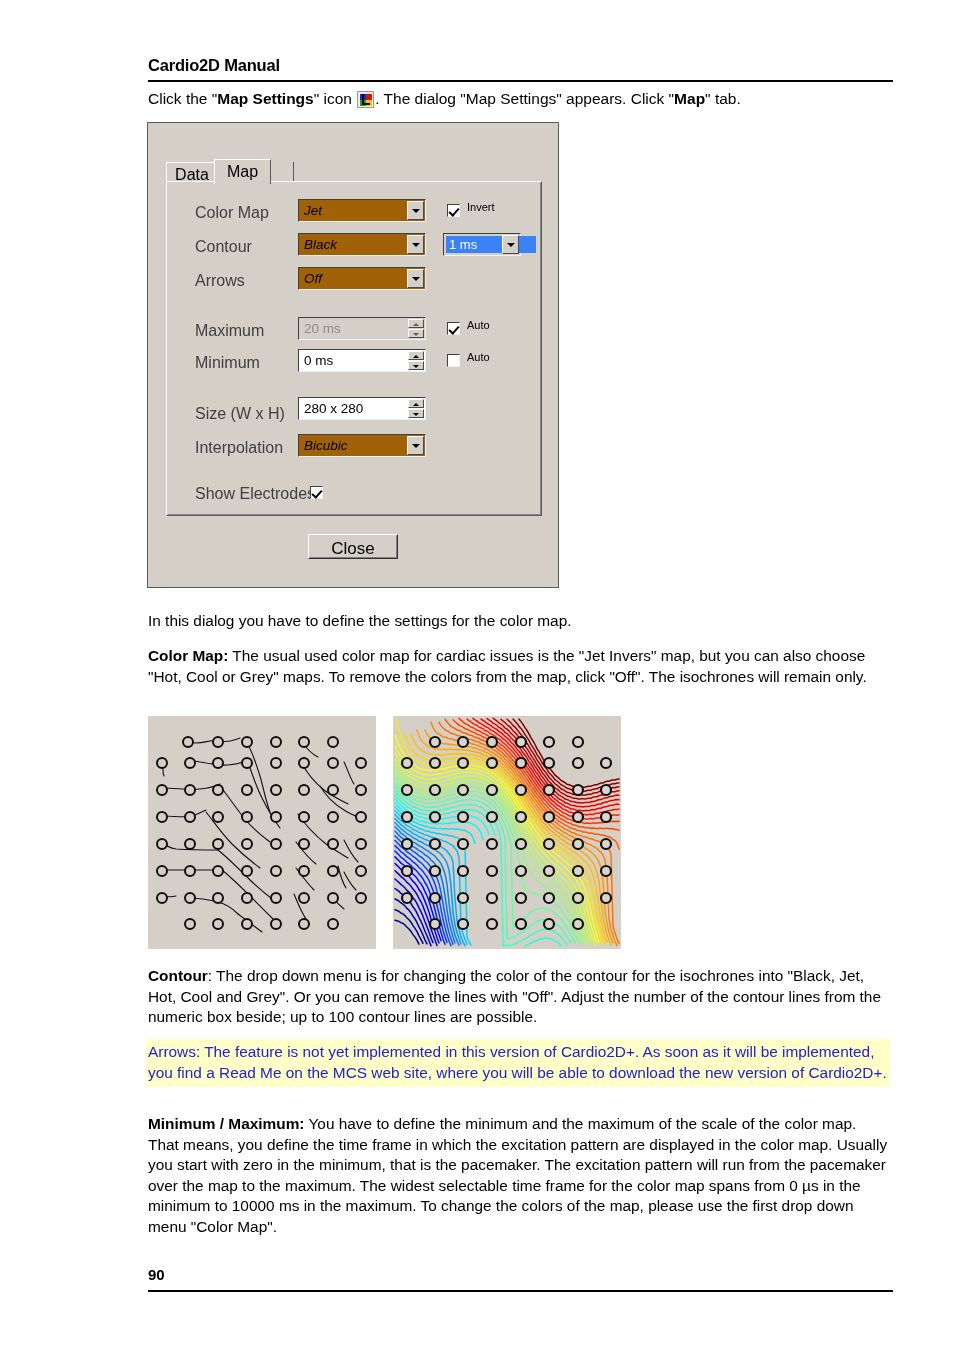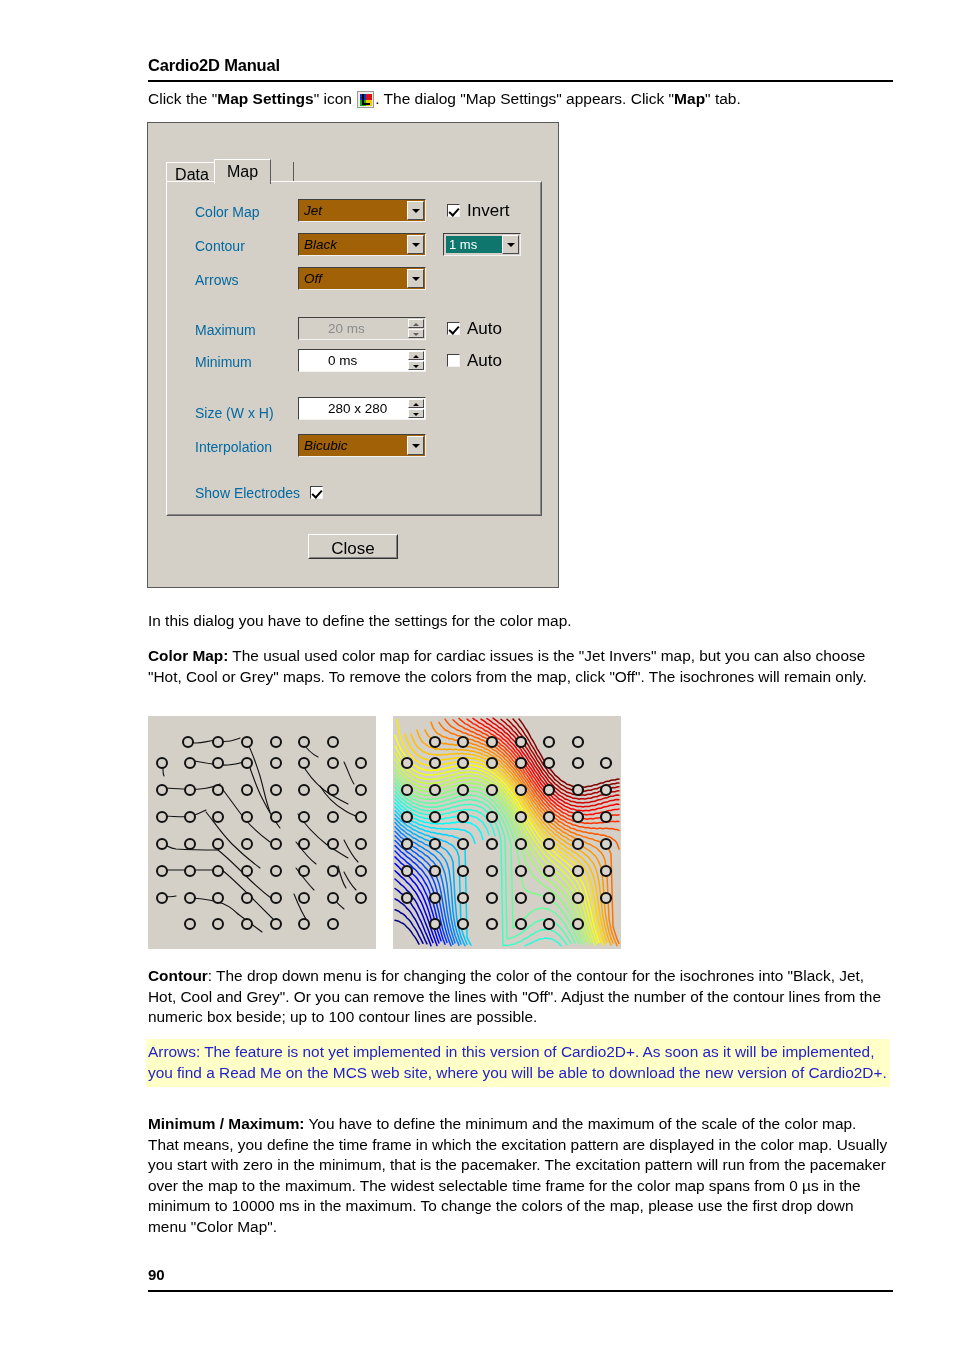--- a/index.html
+++ b/index.html
@@ -44,59 +44,59 @@
   .tab .tl{position:absolute;left:0;right:0;top:3px;text-align:center;}
   .tab.inactive{left:0;width:52px;}
   .tab.active{left:48px;width:57px;top:0;height:25px;z-index:4;background:#d4d0c8;}
   .tabstub{position:absolute;left:127px;top:3px;width:1px;height:22px;background:#5a5a5a;}
 
   
   .panel{position:absolute;left:18px;top:58px;width:376px;height:335px;
     border:1px solid #fff;border-right-color:#5a5a5a;border-bottom-color:#5a5a5a;box-sizing:border-box;background:#d4d0c8;}
   .panel-inner{position:absolute;left:0;top:0;right:0;bottom:0;border:1px solid #888;border-left-color:#d4d0c8;border-top-color:#d4d0c8;}
 
-  .lbl{position:absolute;font-size:14px;color:#0369a1;white-space:nowrap;}
+  .lbl{position:absolute;font-size:16px;color:#404040;white-space:nowrap;}
 
   
   .combo{position:absolute;height:23px;background:#a16207;box-sizing:border-box;
     border:1px solid #404040;border-right-color:#f2f2f2;border-bottom-color:#f2f2f2;font-style:italic;}
   .combo .ctext{position:absolute;left:5px;top:3px;font-size:13.5px;color:#000;}
   .combo .cbtn{position:absolute;right:1px;top:1px;width:17px;height:19px;background:#d4d0c8;
     border:1px solid #fff;border-right-color:#4a4a4a;border-bottom-color:#4a4a4a;box-sizing:border-box;}
   .caret{position:absolute;left:4px;top:7px;width:0;height:0;border-left:4px solid transparent;border-right:4px solid transparent;border-top:4px solid #000;}
 
   
   .spin{position:absolute;height:23px;background:#fff;box-sizing:border-box;
     border:1px solid #404040;border-right-color:#f2f2f2;border-bottom-color:#f2f2f2;}
   .spin.disabled{background:#d4d0c8;}
-  .spin .stext{position:absolute;left:5px;top:3px;font-size:13.5px;color:#000;margin-left:24px;}
+  .spin .stext{position:absolute;left:5px;top:3px;font-size:13.5px;color:#000;}
   .spin.disabled .stext{color:#8b8b8b;}
   .spin .sbtns{position:absolute;right:1px;top:1px;width:16px;height:19px;}
   .sbtn{position:absolute;left:0;width:16px;height:9px;background:#d4d0c8;box-sizing:border-box;
     border:1px solid #fff;border-right-color:#4a4a4a;border-bottom-color:#4a4a4a;}
   .sbtn.up{top:0;} .sbtn.dn{top:10px;}
   .sbtn .ar{position:absolute;left:4px;top:3px;width:0;height:0;border-left:3px solid transparent;border-right:3px solid transparent;}
   .sbtn.up .ar{border-bottom:3px solid #000;}
   .sbtn.dn .ar{border-top:3px solid #000;}
   .spin.disabled .sbtn .ar{opacity:.55;}
 
   
   .selfield{position:absolute;height:23px;background:#d4d0c8;box-sizing:border-box;
     border:1px solid #404040;border-right-color:#f2f2f2;border-bottom-color:#f2f2f2;}
-  .selfield .hl{position:absolute;left:2px;top:2px;width:56px;height:17px;background:#0f766e;}
+  .selfield .hl{position:absolute;left:2px;top:2px;width:56px;height:17px;background:#3b82f6;padding-left:34px;}
   .selfield .hl span{position:absolute;left:3px;top:1px;color:#fff;font-size:13px;}
   .selfield .dbtn{position:absolute;right:1px;top:1px;width:17px;height:19px;background:#d4d0c8;
     border:1px solid #fff;border-right-color:#4a4a4a;border-bottom-color:#4a4a4a;box-sizing:border-box;}
 
   
   .cbx{position:absolute;width:13px;height:13px;background:#fff;box-sizing:border-box;
     border:1px solid #404040;border-right-color:#f2f2f2;border-bottom-color:#f2f2f2;}
   .cbx.checked::after{content:"";position:absolute;left:3px;top:1px;width:4px;height:8px;
     border:solid #000;border-width:0 2px 2px 0;transform:rotate(42deg);}
-  .cbxlbl{position:absolute;font-size:17px;}
+  .cbxlbl{position:absolute;font-size:11px;}
 
   
   .btn{position:absolute;background:#d4d0c8;box-sizing:border-box;
     border:1px solid #fff;border-right-color:#333;border-bottom-color:#333;}
   .btn .bin{position:absolute;left:0;top:0;right:0;bottom:0;border:1px solid #d4d0c8;border-right-color:#808080;border-bottom-color:#808080;}
   .btn .btxt{position:absolute;left:0;right:0;top:4px;text-align:center;font-size:17px;}
 
   
   .para{position:absolute;left:148px;width:740px;font-size:15.4px;line-height:20.6px;}
   .para b{font-weight:bold;}

